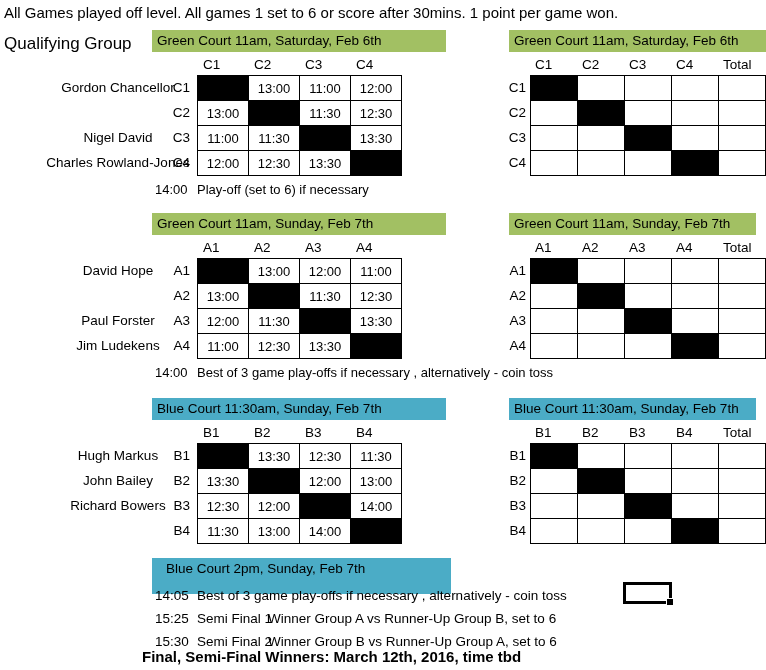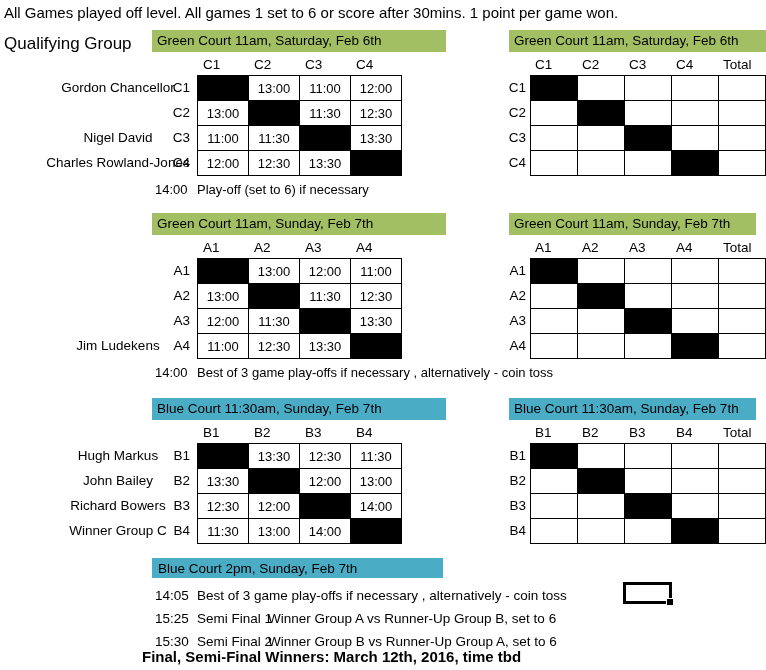--- a/index.html
+++ b/index.html
@@ -20,21 +20,21 @@
   table.grid{position:absolute;border-collapse:collapse;table-layout:fixed;}
   table.grid td{border:1px solid #000;height:24px;padding:0;text-align:center;font-size:13px;overflow:hidden;}
   .left-grid{left:197px;top:45px;}
   .left-grid td{width:50px;}
   .right-grid{left:530px;top:45px;}
   .right-grid td{width:46px;}
   td.diag{background:var(--cellblack);}
   .note{position:absolute;left:155px;top:150px;height:20px;line-height:20px;font-size:13px;white-space:nowrap;}
   .fl-time{display:inline-block;width:42px;}
   .fl-label{display:inline-block;width:71px;}
-  .fin-hdr{position:absolute;left:152px;top:558px;width:285px;height:20px;line-height:22px;padding-left:6px;font-size:13.5px;background:var(--blue);}
+  .fin-hdr{position:absolute;left:152px;top:558px;width:285px;height:36px;line-height:22px;padding-left:14px;font-size:13.5px;background:var(--blue);}
   .fin-line{position:absolute;left:155px;height:20px;line-height:20px;font-size:13.5px;white-space:nowrap;}
   .final-note{position:absolute;left:142px;top:648px;font-size:15px;font-weight:bold;white-space:nowrap;}
   .sel-cell{position:absolute;left:623px;top:582px;width:43px;height:16px;border:3px solid #000;background:#fff;}
   .sel-handle{position:absolute;right:-5px;bottom:-5px;width:6px;height:6px;background:#000;border:1px solid #fff;}
 </style>
 </head>
 <body>
 
 <div class="sheet">
   <div class="title">All Games played off level. All games 1 set to 6 or score after 30mins. 1 point per game won.</div>
@@ -121,20 +121,22 @@
             <td class="diag"></td>
             <td class=""></td>
           </tr>
         </tbody>
       </table>
       <div class="note"><span class="fl-time">14:00</span><span>Play-off (set to 6) if necessary</span></div>
     </section>
   <section class="group" style="top:213px">
       <div class="hdr left green">Green Court 11am, Sunday, Feb 7th</div>
       <div class="hdr right green">Green Court 11am, Sunday, Feb 7th</div>
+      <div class="player" style="top:45px">David Hope</div>
+      <div class="player" style="top:95px">Paul Forster</div>
       <div class="player" style="top:120px">Jim Ludekens</div>
       <div class="colhead" style="left:203px">A1</div>
       <div class="rowlab" style="left:150px;top:45px">A1</div>
       <div class="colhead" style="left:535px">A1</div>
       <div class="rowlab" style="left:486px;top:45px">A1</div>
       <div class="colhead" style="left:254px">A2</div>
       <div class="rowlab" style="left:150px;top:70px">A2</div>
       <div class="colhead" style="left:582px">A2</div>
       <div class="rowlab" style="left:486px;top:70px">A2</div>
       <div class="colhead" style="left:305px">A3</div>
@@ -207,21 +209,20 @@
         </tbody>
       </table>
       <div class="note"><span class="fl-time">14:00</span><span>Best of 3 game play-offs if necessary , alternatively - coin toss</span></div>
     </section>
   <section class="group" style="top:398px">
       <div class="hdr left blue">Blue Court 11:30am, Sunday, Feb 7th</div>
       <div class="hdr right blue">Blue Court 11:30am, Sunday, Feb 7th</div>
       <div class="player" style="top:45px">Hugh Markus</div>
       <div class="player" style="top:70px">John Bailey</div>
       <div class="player" style="top:95px">Richard Bowers</div>
-      <div class="player" style="top:120px">Winner Group C</div>
       <div class="colhead" style="left:203px">B1</div>
       <div class="rowlab" style="left:150px;top:45px">B1</div>
       <div class="colhead" style="left:535px">B1</div>
       <div class="rowlab" style="left:486px;top:45px">B1</div>
       <div class="colhead" style="left:254px">B2</div>
       <div class="rowlab" style="left:150px;top:70px">B2</div>
       <div class="colhead" style="left:582px">B2</div>
       <div class="rowlab" style="left:486px;top:70px">B2</div>
       <div class="colhead" style="left:305px">B3</div>
       <div class="rowlab" style="left:150px;top:95px">B3</div>

